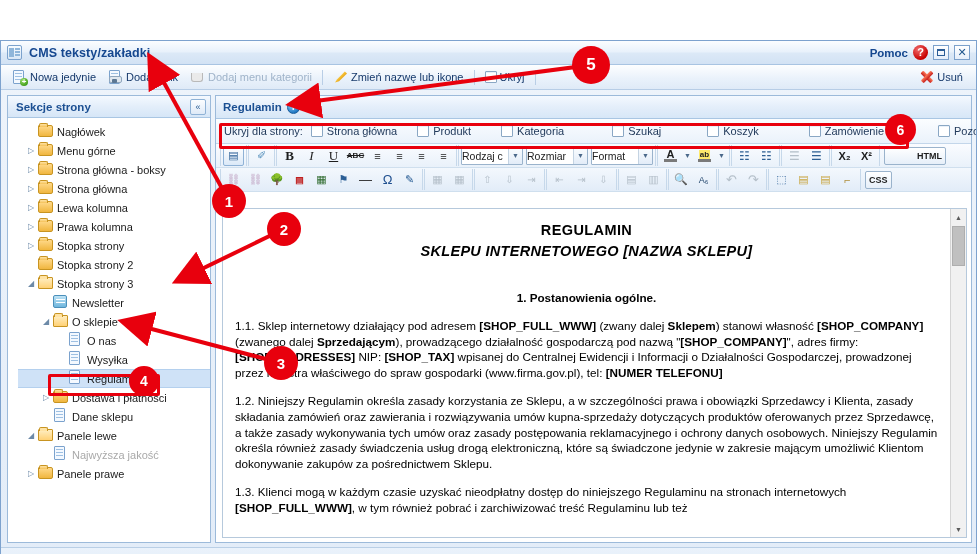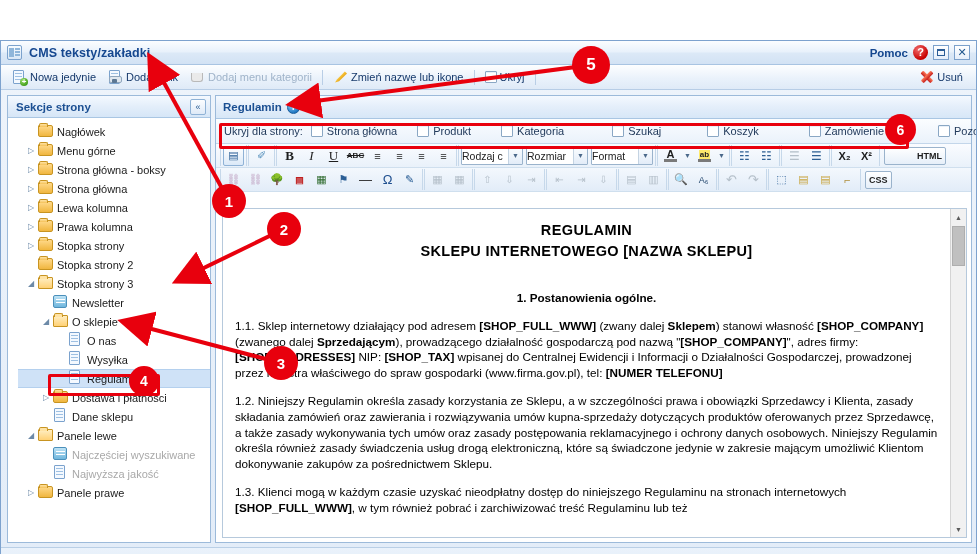--- a/index.html
+++ b/index.html
@@ -243,20 +243,21 @@
     flex: 1 1 auto; padding: 8px 12px 0 12px; overflow: hidden;
     font-size: 11.7px; color: #000; line-height: 1.33;
   }
   .doc-h1 {
     text-align: center; font-weight: bold; font-size: 14.5px; letter-spacing: .4px;
     margin: 4px 0 0 0;
   }
   .doc-h2 {
     text-align: center; font-weight: bold; font-size: 14.5px; letter-spacing: .3px;
     margin: 2px 0 0 0;
+    font-style: italic;
   }
   .doc-sec {
     text-align: center; font-weight: bold; font-size: 11.7px; margin: 28px 0 0 0;
   }
   .doc-p { margin: 13px 0 0 0; text-align: left; }
   .doc-p b { font-weight: bold; }
   .vscroll {
     width: 16px; flex: none; background: #f1f1f1; border-left: 1px solid #d4d4d4;
     display: flex; flex-direction: column; align-items: center;
   }
@@ -472,26 +473,20 @@
           <span style="width:21px;flex:none;"></span>
           <span class="twist"></span>
           <span class="tico"><span class="ic"><span class="doc-ic"></span></span></span>
           <span>Dane sklepu</span>
         </div>
         <div class="tnode">
           <span style="width:6px;flex:none;"></span>
           <span class="twist">◢</span>
           <span class="tico"><span class="ic"><span class="folder-open-ic"></span></span></span>
           <span>Panele lewe</span>
-        </div>
-        <div class="tnode dim">
-          <span style="width:21px;flex:none;"></span>
-          <span class="twist"></span>
-          <span class="tico"><span class="ic"><span class="box-ic"></span></span></span>
-          <span>Najczęściej wyszukiwane</span>
         </div>
         <div class="tnode dim">
           <span style="width:21px;flex:none;"></span>
           <span class="twist"></span>
           <span class="tico"><span class="ic"><span class="doc-ic"></span></span></span>
           <span>Najwyższa jakość</span>
         </div>
         <div class="tnode">
           <span style="width:6px;flex:none;"></span>
           <span class="twist">▷</span>

